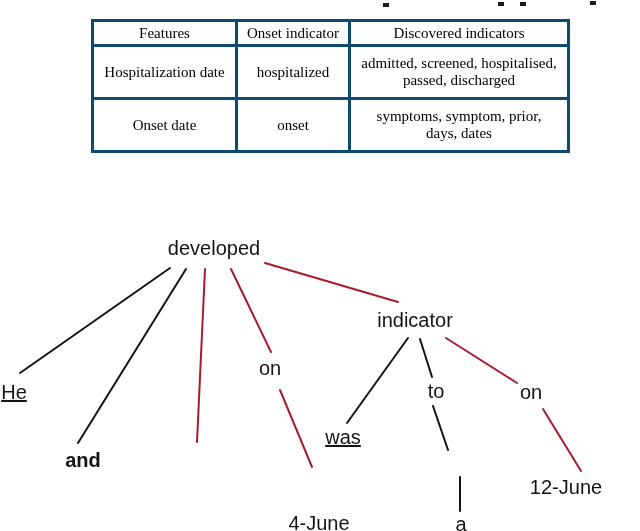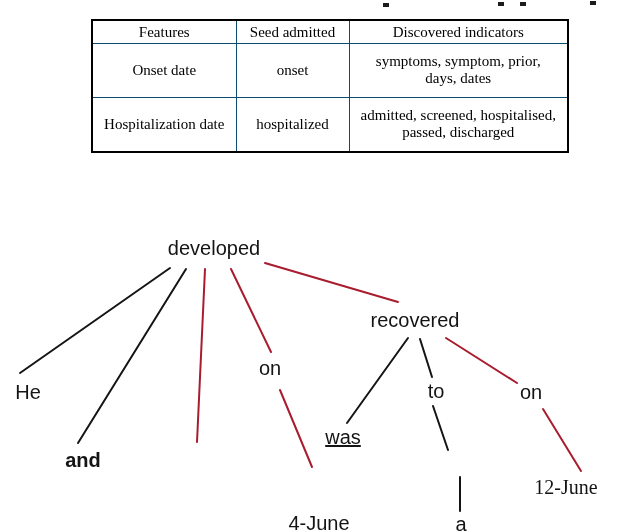--- a/index.html
+++ b/index.html
@@ -6,21 +6,21 @@
   #page{position:relative;width:640px;height:531px;background:#ffffff;overflow:hidden;
         font-family:"Liberation Sans",sans-serif;}
 
   
   .frag{position:absolute;height:4px;background:#1c1c1c;}
 
   
   table.ind{position:absolute;left:91px;top:19px;width:476px;height:134px;
     border-collapse:collapse;table-layout:fixed;
     font-family:"Liberation Serif",serif;font-size:15px;color:#000;}
-  table.ind,table.ind th,table.ind td{border:1px solid #0c4a6e;}
+  table.ind,table.ind th,table.ind td{border:3px solid #0c4a6e;}
   table.ind{border:2px solid #000;}
   table.ind th{font-weight:normal;height:22px;padding:0 2px;text-align:center;vertical-align:middle;}
   table.ind td{padding:0 3px;text-align:center;vertical-align:middle;line-height:17px;}
   td.disc{white-space:pre-line;}
 
   
   .tree-svg{position:absolute;left:0;top:0;}
   .e-black{stroke:#141414;stroke-width:2;stroke-linecap:round;}
   .e-red{stroke:#a81c2e;stroke-width:2;stroke-linecap:round;}
   .word{position:absolute;font-family:"Liberation Sans",sans-serif;font-size:20px;
@@ -38,60 +38,60 @@
 
   <table class="ind">
     <colgroup>
         <col style="width:144px">
         <col style="width:113px">
         <col style="width:219px">
       </colgroup>
     <thead>
       <tr>
         <th>Features</th>
-        <th>Seed admitted</th>
+        <th>Onset indicator</th>
         <th>Discovered indicators</th>
       </tr>
     </thead>
     <tbody>
       <tr>
+        <td>Hospitalization date</td>
+        <td>hospitalized</td>
+        <td class="disc">admitted, screened, hospitalised,
+passed, discharged</td>
+      </tr>
+      <tr>
         <td>Onset date</td>
         <td>onset</td>
         <td class="disc">symptoms, symptom, prior,
 days, dates</td>
-      </tr>
-      <tr>
-        <td>Hospitalization date</td>
-        <td>hospitalized</td>
-        <td class="disc">admitted, screened, hospitalised,
-passed, discharged</td>
       </tr>
     </tbody>
   </table>
 
   <svg class="tree-svg" width="640" height="531" viewBox="0 0 640 531">
     <line class="e-black" x1="170" y1="268" x2="20" y2="373"></line>
     <line class="e-black" x1="186" y1="269" x2="78" y2="443"></line>
     <line class="e-red" x1="205" y1="269" x2="197" y2="442"></line>
     <line class="e-red" x1="231" y1="269" x2="271" y2="352"></line>
     <line class="e-red" x1="265" y1="263" x2="398" y2="302"></line>
     <line class="e-red" x1="280" y1="390" x2="312" y2="467"></line>
     <line class="e-black" x1="408" y1="338" x2="347" y2="423"></line>
     <line class="e-black" x1="420" y1="339" x2="432" y2="377"></line>
     <line class="e-red" x1="446" y1="338" x2="517" y2="383"></line>
     <line class="e-black" x1="433" y1="406" x2="448" y2="450"></line>
     <line class="e-black" x1="460" y1="477" x2="460" y2="511"></line>
     <line class="e-red" x1="543" y1="409" x2="581" y2="471"></line>
   </svg>
 
   <span class="word" style="left:214px;top:237px;text-align:right;">developed</span>
-  <span class="word" style="left:28px;top:381px;">He</span>
+  <span class="word" style="left:14px;top:381px;text-decoration:underline;">He</span>
   <span class="word" style="left:83px;top:449px;font-weight:bold;">and</span>
   <span class="word" style="left:270px;top:357px;">on</span>
   <span class="word" style="left:319px;top:474px;margin-top:38px;">4-June</span>
-  <span class="word" style="left:415px;top:309px;">recovered</span>
+  <span class="word" style="left:415px;top:309px;">indicator</span>
   <span class="word" style="left:343px;top:426px;text-decoration:underline;">was</span>
   <span class="word" style="left:436px;top:380px;text-align:center;">to</span>
   <span class="word" style="left:461px;top:513px;">a</span>
   <span class="word" style="left:531px;top:381px;">on</span>
-  <span class="word" style="left:566px;top:476px;font-family:Liberation Serif, serif;">12-June</span>
+  <span class="word" style="left:566px;top:476px;">12-June</span>
 
 </div>
 
 </body></html>

